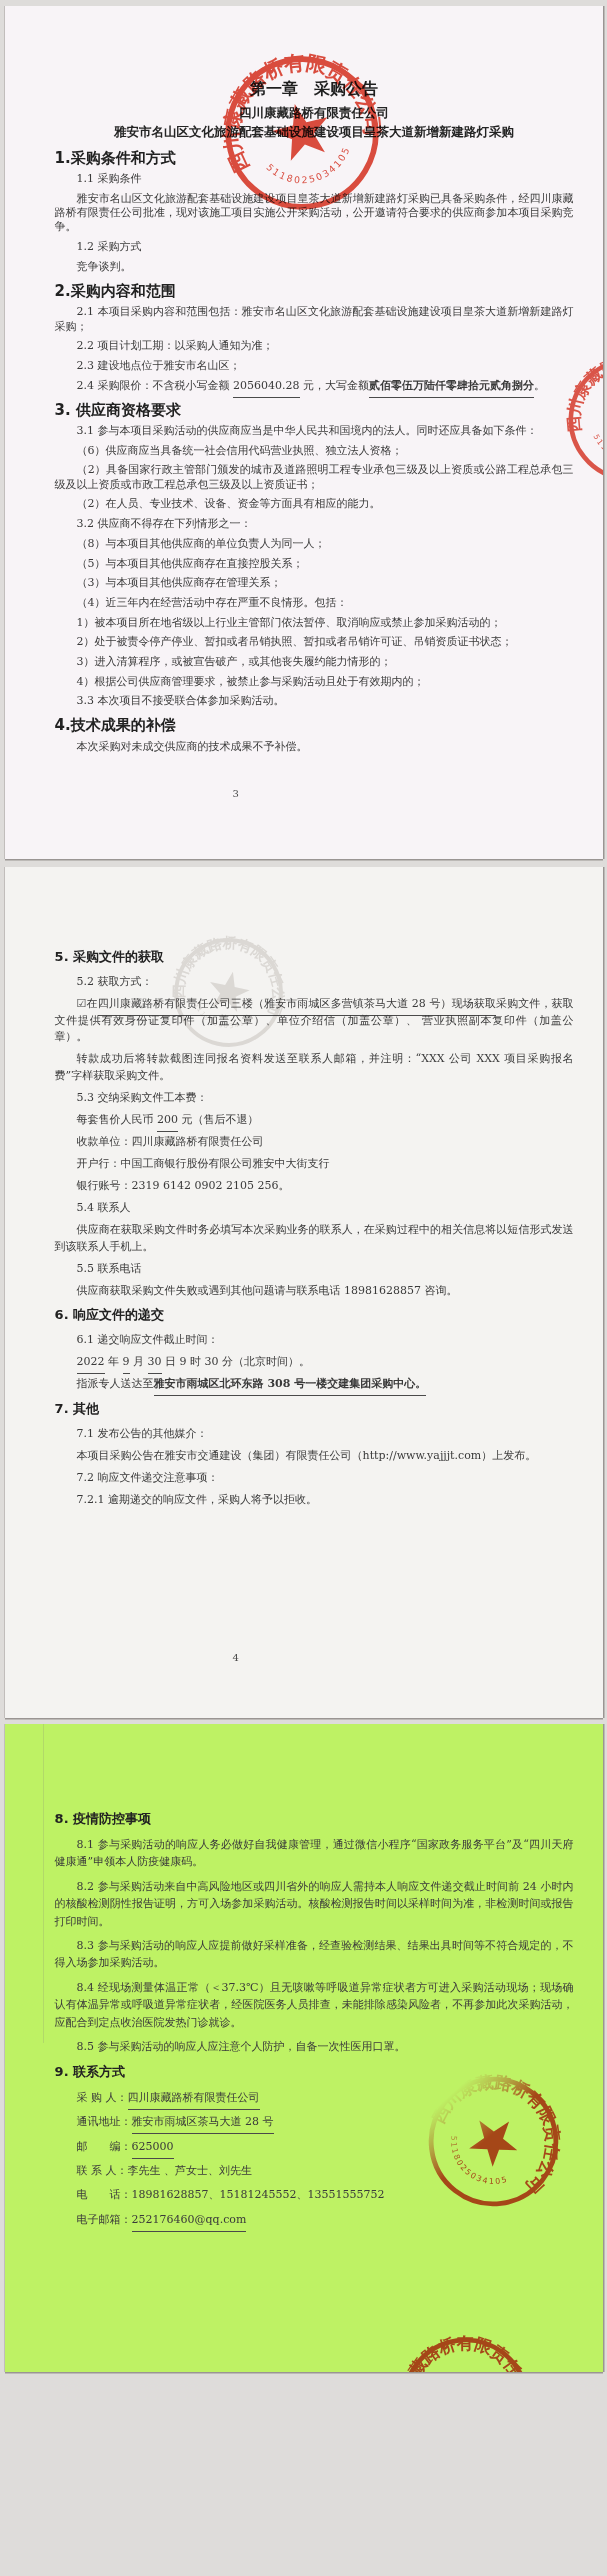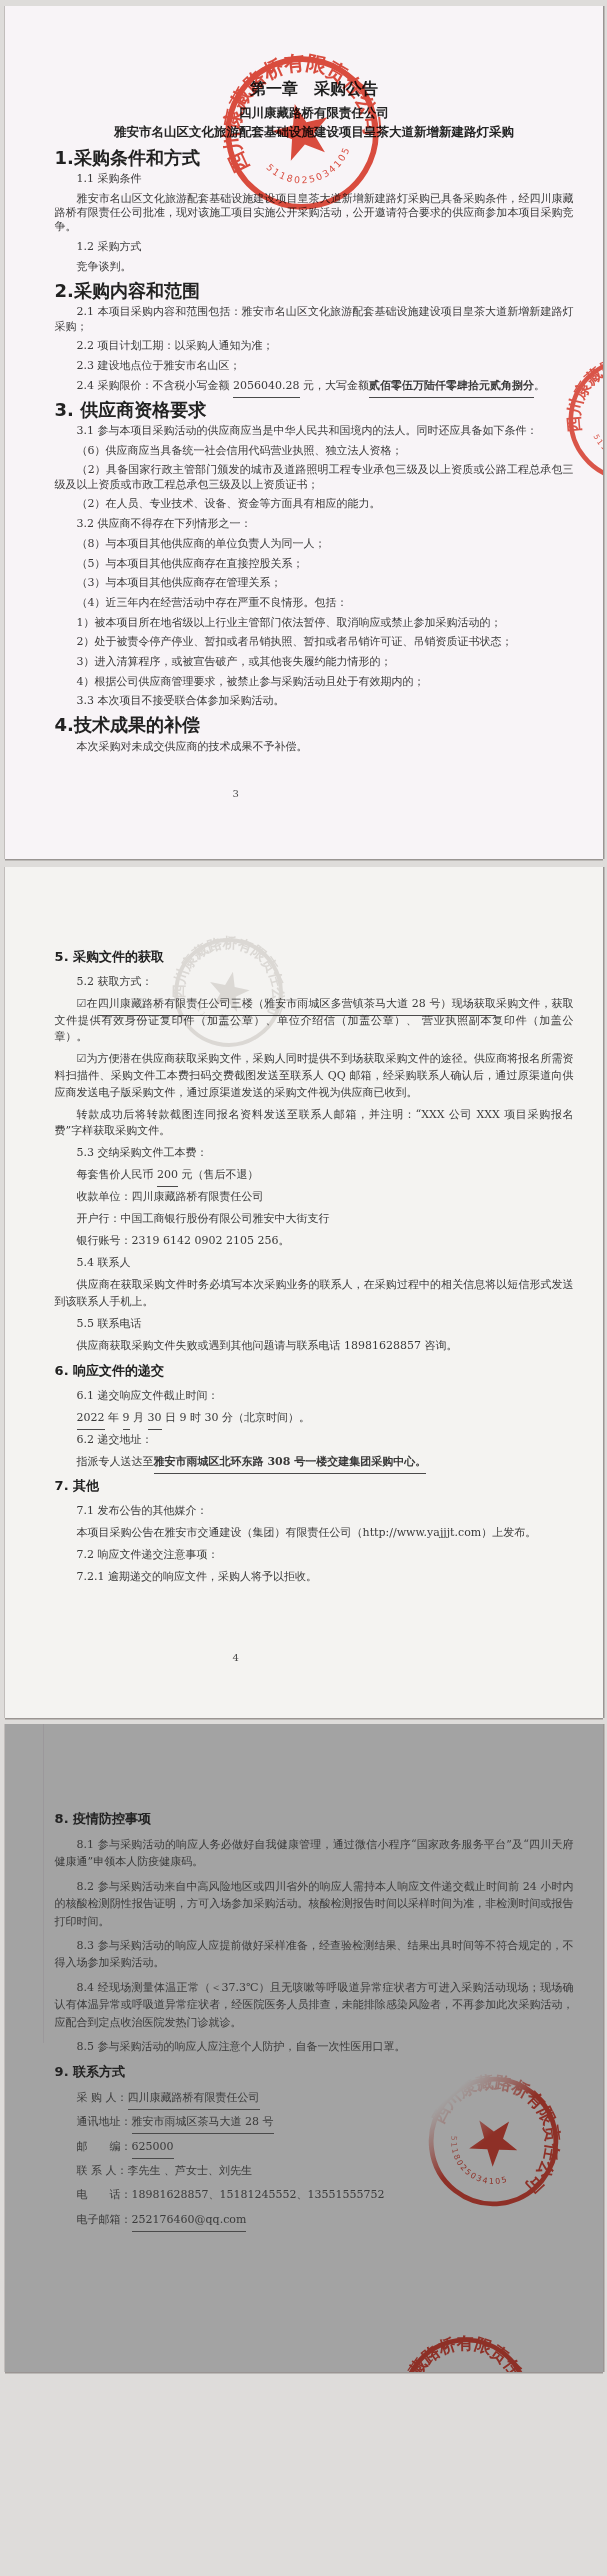--- a/index.html
+++ b/index.html
@@ -7,21 +7,21 @@
     width:607px;height:2576px;position:relative;
     background:#dedcda;
     font-family:"Liberation Sans", sans-serif;
   }
   .page{
     position:absolute;left:4.6px;width:598px;overflow:hidden;
     box-shadow:1.5px 0 0 rgba(70,62,60,.45), 0 1.5px 0 rgba(70,62,60,.45), -0.8px 0 0 rgba(120,112,110,.35);
   }
   .page-1{top:6px;height:853px;background:#f8f4f7;}
   .page-2{top:867px;height:851px;background:#f4f3f1;}
-  .page-3{top:1724px;height:648px;background:#a3a3a3;}
+  .page-3{top:1724px;height:648px;background:#bef264;}
   .content{
     position:relative;z-index:2;
     padding:71px 29px 0 50px;
     color:#3a3a3a;text-align:justify;
     font-family:"DejaVu Serif","Liberation Serif",serif;
   }
   .page-1 .content{font-size:11px;line-height:14.4px;}
   .page-2 .content{font-size:11px;line-height:16.7px;padding-top:74px;}
   .page-3 .content{font-size:11px;line-height:17.5px;padding-top:79px;}
   .blk{margin:0 0 5.3px;text-indent:2em;}
@@ -35,21 +35,21 @@
   .doc-subtitle{
     text-indent:0;text-align:center;color:#242424;
     font-family:"DejaVu Sans","Liberation Sans",sans-serif;
     font-size:12.5px;font-weight:bold;line-height:19px;margin-bottom:0;
   }
   .section-heading{
     text-indent:0;color:#222;
     font-family:"DejaVu Sans","Liberation Sans",sans-serif;
     font-weight:bold;
   }
-  .p1 .section-heading{font-size:18px;line-height:18px;margin:7.6px 0 5.3px;}
+  .p1 .section-heading{font-size:15px;line-height:18px;margin:7.6px 0 5.3px;}
   .p2 .section-heading,.p3 .section-heading{font-size:13px;line-height:20px;margin:6px 0 6.8px;}
   .contact{margin-bottom:9px;}
   .u{border-bottom:0.8px solid #4a4a4a;padding-bottom:5px;}
   .b{font-weight:bold;}
   .page-number{
     position:absolute;z-index:2;color:#4a4a4a;
     font-family:"DejaVu Serif","Liberation Serif",serif;font-size:10px;
   }
   .page-1 .page-number{left:228px;top:782px;}
   .page-2 .page-number{left:228px;top:785px;}
@@ -146,35 +146,33 @@
         <circle cx="100" cy="100" r="91" fill="none" stroke="#a9a29c" stroke-width="7"></circle>
         <polygon fill="#a9a29c" points="100,63 108.5,88.3 135.2,88.6 113.8,104.5 121.7,129.9 100,114.5 78.3,129.9 86.2,104.5 64.8,88.6 91.5,88.3"></polygon>
         <text font-size="25" font-weight="bold" fill="#a9a29c" font-family="DejaVu Sans, sans-serif"><textPath href="#s3t" startOffset="0" textLength="296">四川康藏路桥有限责任公司</textPath></text>
         <text font-size="11.5" fill="#a9a29c" font-family="DejaVu Sans, sans-serif"><textPath href="#s3b" startOffset="0" textLength="126">5118025034105</textPath></text>
       </svg>
     </div>
   <div class="content">
       <div class="blk section-heading"><span>5. 采购文件的获取</span></div>
       <div class="blk para"><span>5.2 获取方式：</span></div>
       <div class="blk para"><span>☑在</span><span class="u">四川康藏路桥有限责任公司三楼（雅安市雨城区多营镇茶马大道 28 号）现场获取</span><span>采购文件，获取文件提供有效身份证复印件（加盖公章）、单位介绍信（加盖公章）、 营业执照副本复印件（加盖公章）。</span></div>
-      <div class="blk para"><span>☑为方便潜在供应商获取采购文件，采购人同时提供不到场获取采购文件的途径。供应商将报名所需资料扫描件、采购文件工本费扫码交费截图发送至联系人 QQ 邮箱，经采购联系人确认后，通过原渠道向供应商发送电子版采购文件，通过原渠道发送的采购文件视为供应商已收到。</span></div>
       <div class="blk para"><span>转款成功后将转款截图连同报名资料发送至联系人邮箱，并注明：“XXX 公司 XXX 项目采购报名费”字样获取采购文件。</span></div>
       <div class="blk para"><span>5.3 交纳采购文件工本费：</span></div>
       <div class="blk para"><span>每套售价人民币 </span><span class="u">200</span><span> 元（售后不退）</span></div>
       <div class="blk para"><span>收款单位：四川康藏路桥有限责任公司</span></div>
       <div class="blk para"><span>开户行：中国工商银行股份有限公司雅安中大街支行</span></div>
       <div class="blk para"><span>银行账号：2319 6142 0902 2105 256。</span></div>
       <div class="blk para"><span>5.4 联系人</span></div>
       <div class="blk para"><span>供应商在获取采购文件时务必填写本次采购业务的联系人，在采购过程中的相关信息将以短信形式发送到该联系人手机上。</span></div>
       <div class="blk para"><span>5.5 联系电话</span></div>
       <div class="blk para"><span>供应商获取采购文件失败或遇到其他问题请与联系电话 18981628857 咨询。</span></div>
       <div class="blk section-heading"><span>6. 响应文件的递交</span></div>
       <div class="blk para"><span>6.1 递交响应文件截止时间：</span></div>
       <div class="blk para"><span class="u">2022</span><span> 年 </span><span class="u">9</span><span> 月 </span><span class="u">30</span><span> 日 9 时 30 分（北京时间）。</span></div>
-      <div class="blk para"><span>6.2 递交地址：</span></div>
       <div class="blk para"><span>指派专人送达至</span><span class="u b">雅安市雨城区北环东路 308 号一楼交建集团采购中心。</span></div>
       <div class="blk section-heading"><span>7. 其他</span></div>
       <div class="blk para"><span>7.1 发布公告的其他媒介：</span></div>
       <div class="blk para"><span>本项目采购公告在雅安市交通建设（集团）有限责任公司（http://www.yajjjt.com）上发布。</span></div>
       <div class="blk para"><span>7.2 响应文件递交注意事项：</span></div>
       <div class="blk para"><span>7.2.1 逾期递交的响应文件，采购人将予以拒收。</span></div>
     </div>
   <span class="page-number">4</span>
 </section>
 

